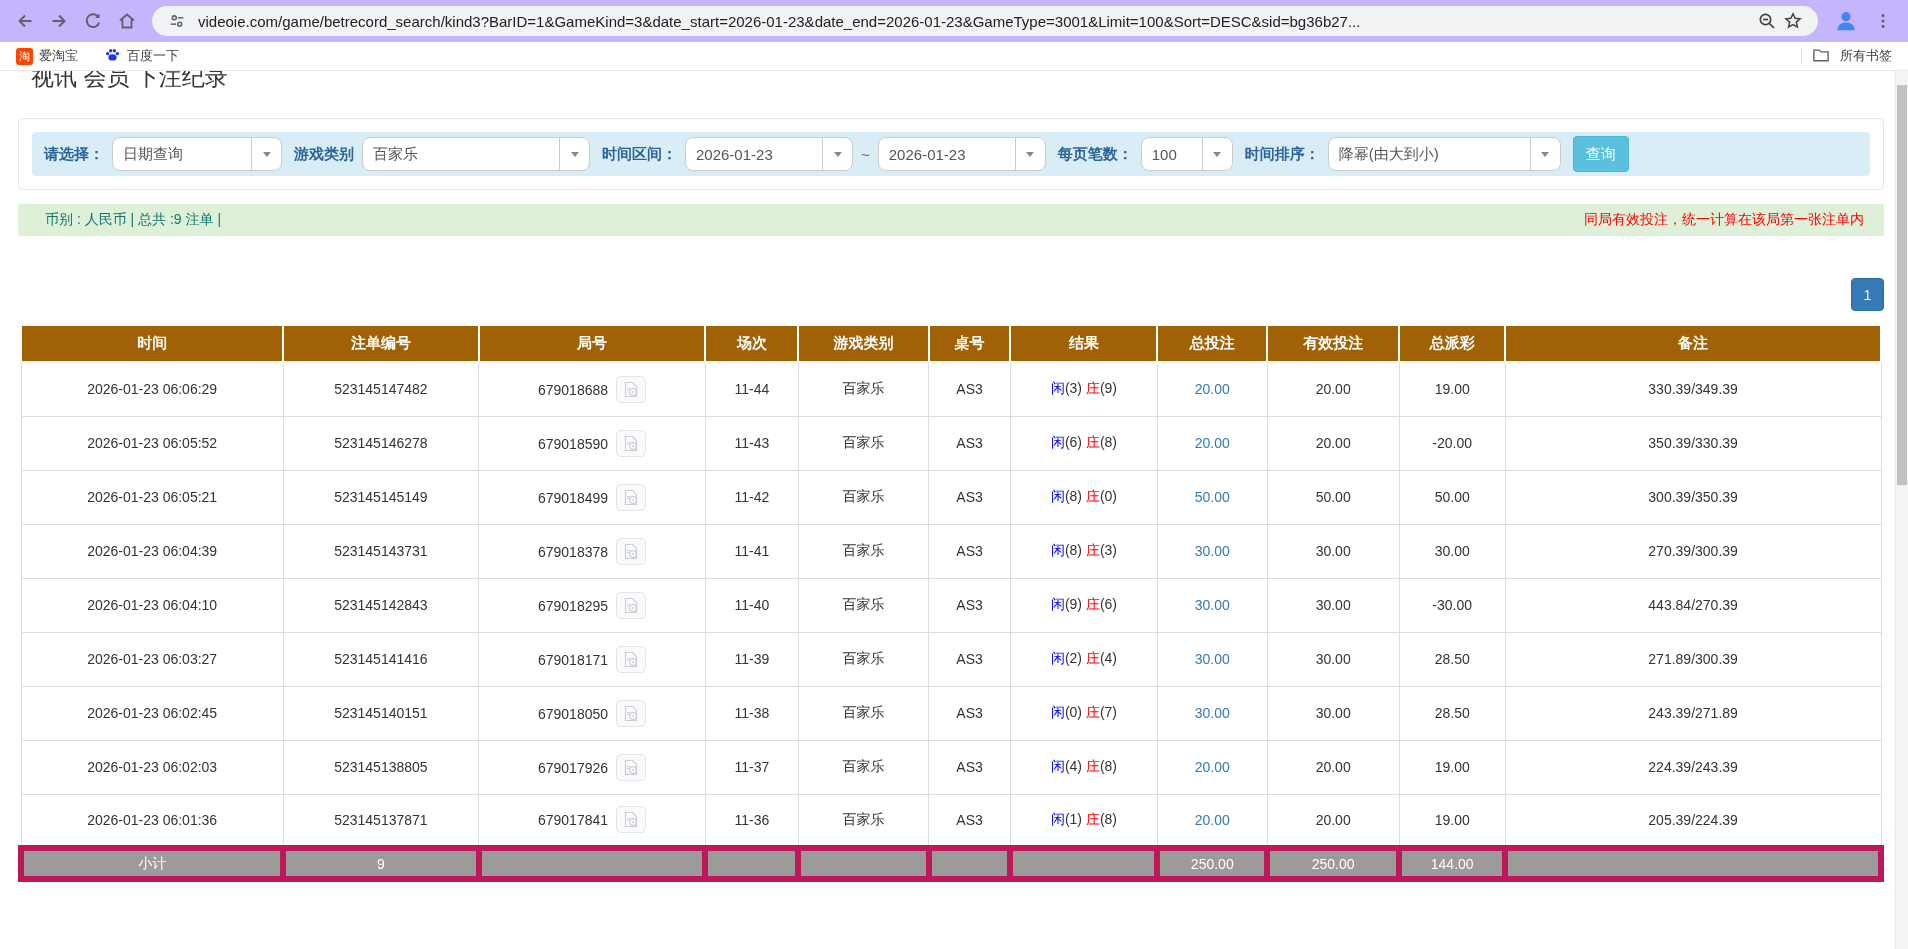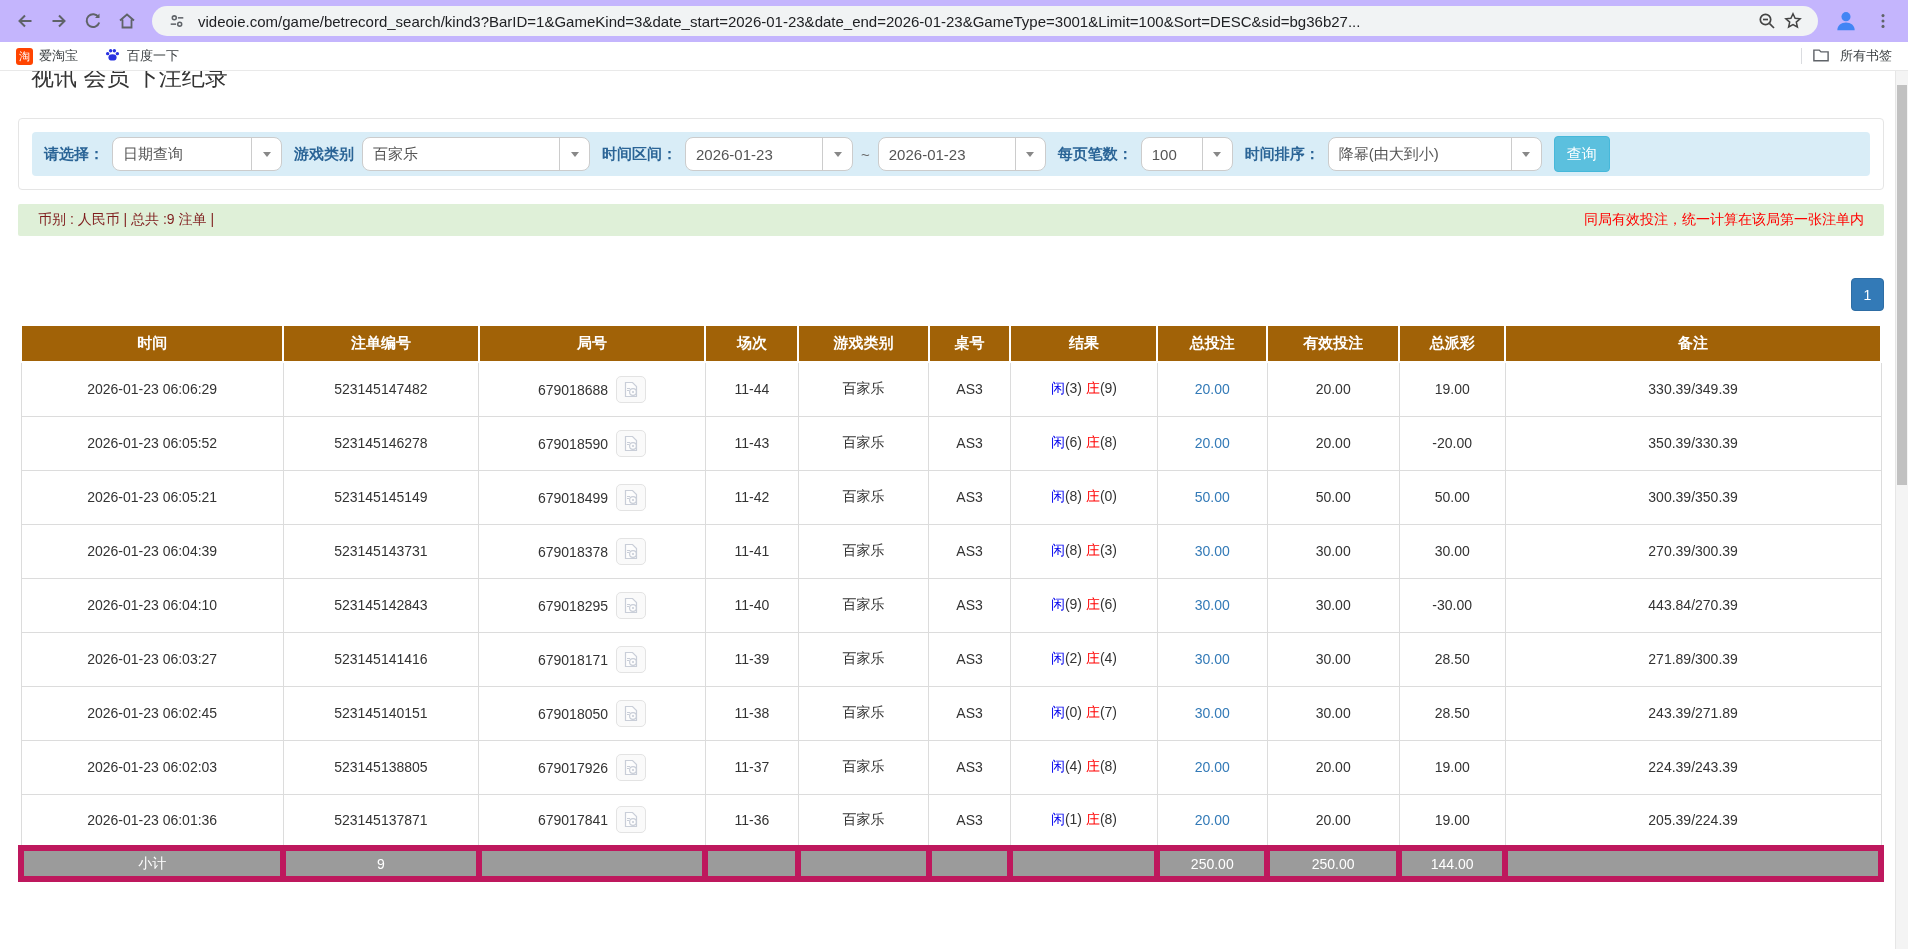--- a/index.html
+++ b/index.html
@@ -39,21 +39,21 @@
   .sel-v { padding:0 10px; flex:1; white-space:nowrap; overflow:hidden; }
   .sel-c { width:30px; height:100%; border-left:1px solid #ccc; display:flex; align-items:center; justify-content:center; }
   .sel-c::after { content:""; border-left:4px solid transparent; border-right:4px solid transparent;
     border-top:5px solid #888; }
   .tilde { color:#666; font-size:15px; }
   .btn-search { background:#5bc0de; border:1px solid #46b8da; color:#fff; height:36px; min-width:56px;
     padding:0 12px; border-radius:4px; font-size:15px; cursor:pointer; }
 
   .summary-bar { margin-top:14px; background:#dff0d8; height:32px; display:flex; align-items:center;
     justify-content:space-between; padding:0 20px; font-size:14px; border-radius:2px; }
-  .summary-left { color:#7f1d1d; }
+  .summary-left { color:#0f766e;margin-left:7px; }
   .summary-right { color:#ff0000; }
 
   .pager-top { margin:42px 0 13px; display:flex; justify-content:flex-end; }
   .page-btn { width:33px; height:33px; background:#337ab7; border:1px solid #2e6da4; border-radius:4px;
     color:#fff; font-size:14px; display:flex; align-items:center; justify-content:center; cursor:pointer; }
 
   table.bet { width:100%; border-collapse:collapse; table-layout:fixed; }
   table.bet th { background:#a16207; color:#fff; font-size:15px; font-weight:bold; height:37px;
     border:2px solid #fff; text-align:center; }
   table.bet td { border:1px solid #dcdcdc; height:54px; text-align:center; font-size:14px; color:#333;
@@ -199,21 +199,21 @@
       </div>
       <div class="fgroup">
         <span class="flabel">每页笔数：</span>
         <span class="sel" style="width:92px">
           <span class="sel-v">100</span>
           <span class="sel-c"></span>
         </span>
       </div>
       <div class="fgroup">
         <span class="flabel">时间排序：</span>
-        <span class="sel" style="width:214px">
+        <span class="sel" style="width:233px">
           <span class="sel-v">降幂(由大到小)</span>
           <span class="sel-c"></span>
         </span>
       </div>
       <button class="btn-search">查询</button>
     </div>
   </div>
 
   <div class="summary-bar">
     <span class="summary-left">币别 : 人民币 | 总共 :9 注单 |</span>

